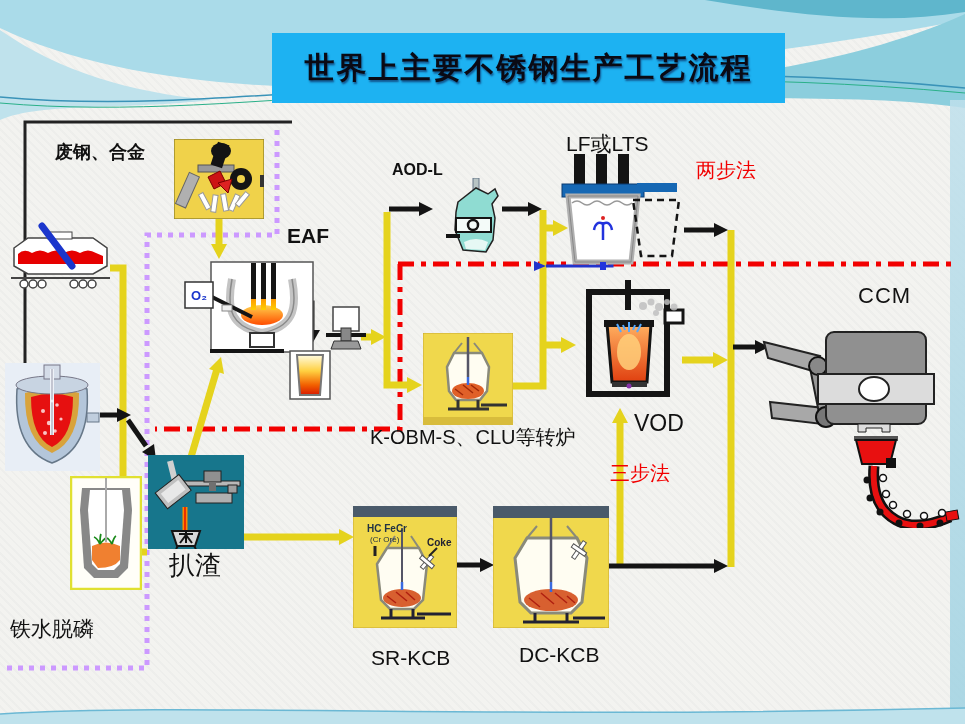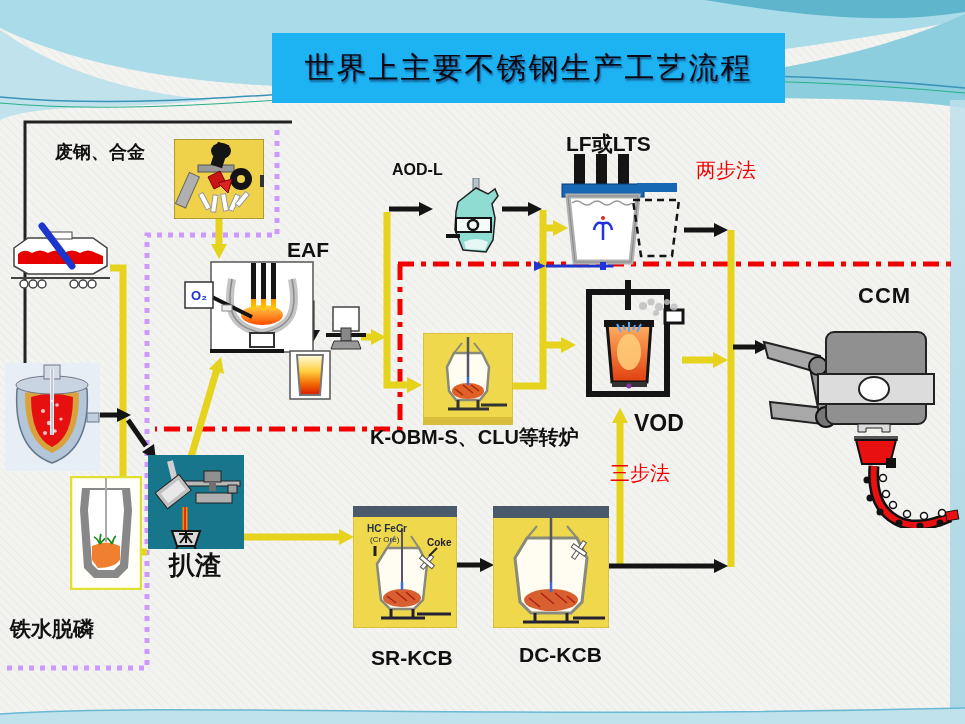--- a/index.html
+++ b/index.html
@@ -17,24 +17,24 @@
     position:relative;width:965px;height:724px;overflow:hidden;
     background:
       repeating-linear-gradient(45deg, rgba(120,130,140,0.045) 0 2px, transparent 2px 6px),
       #f3f3f0;
     font-family:"Liberation Sans","DejaVu Sans",sans-serif;
   }
   .abs{position:absolute;}
   .banner{
     background:var(--banner-blue);
     display:flex;align-items:center;justify-content:center;
-    color:#0a0a14;font-weight:normal;
+    color:#0a0a14;font-weight:bold;
     text-shadow:1px 2px 2px rgba(10,10,60,0.55);
   }
-  .lbl{position:absolute;color:#111;white-space:nowrap;line-height:1.1;font-weight:bold;}
+  .lbl{position:absolute;color:#111;white-space:nowrap;line-height:1.1;}
   .lbl.bold{font-weight:bold;}
   .lbl.red{color:var(--route-red);font-weight:normal;}
   svg{display:block;}
   .yline{stroke:var(--flow-yellow);stroke-width:7;fill:none;}
   .yhead{fill:var(--flow-yellow);stroke:none;}
   .bline{stroke:#141414;stroke-width:5;fill:none;}
   .bhead{fill:#141414;stroke:none;}
   .rline{stroke:var(--route-red);stroke-width:5;fill:none;stroke-dasharray:16 7 5 7;}
   .pline{stroke:var(--boundary-purple);stroke-width:5;fill:none;stroke-dasharray:5 6;}
   .frameline{stroke:#222;stroke-width:3;fill:none;}
@@ -406,21 +406,21 @@
         <circle cx="145" cy="196" r="3.5" fill="#fff" stroke="#111" stroke-width="1.5"></circle>
       <circle cx="158" cy="208" r="3.5" fill="#111"></circle>
         <circle cx="162" cy="198" r="3.5" fill="#fff" stroke="#111" stroke-width="1.5"></circle>
       <circle cx="178" cy="205" r="3.5" fill="#111"></circle>
         <circle cx="180" cy="195" r="3.5" fill="#fff" stroke="#111" stroke-width="1.5"></circle>
     </g>
     <rect x="184" y="193" width="12" height="9" fill="#e81010" stroke="#111" transform="rotate(-10 190 197)"></rect>
   </svg>
 
   <div class="lbl bold" style="left:55px;top:143px;font-size:18px">废钢、合金</div>
-  <div class="lbl bold" style="left:287px;top:238px;font-size:21px">EAF</div>
+  <div class="lbl bold" style="left:287px;top:224px;font-size:21px">EAF</div>
   <div class="lbl bold" style="left:392px;top:161px;font-size:16px">AOD-L</div>
   <div class="lbl" style="left:566px;top:132px;font-size:21px">LF或LTS</div>
   <div class="lbl red" style="left:696px;top:159px;font-size:20px">两步法</div>
   <div class="lbl" style="left:858px;top:284px;font-size:22px;letter-spacing:1px">CCM</div>
   <div class="lbl" style="left:370px;top:426px;font-size:20px">K-OBM-S、CLU等转炉</div>
   <div class="lbl" style="left:634px;top:411px;font-size:23px">VOD</div>
   <div class="lbl red" style="left:610px;top:462px;font-size:20px">三步法</div>
   <div class="lbl" style="left:169px;top:551px;font-size:26px">扒渣</div>
   <div class="lbl" style="left:10px;top:617px;font-size:21px">铁水脱磷</div>
   <div class="lbl" style="left:371px;top:646px;font-size:21px">SR-KCB</div>

